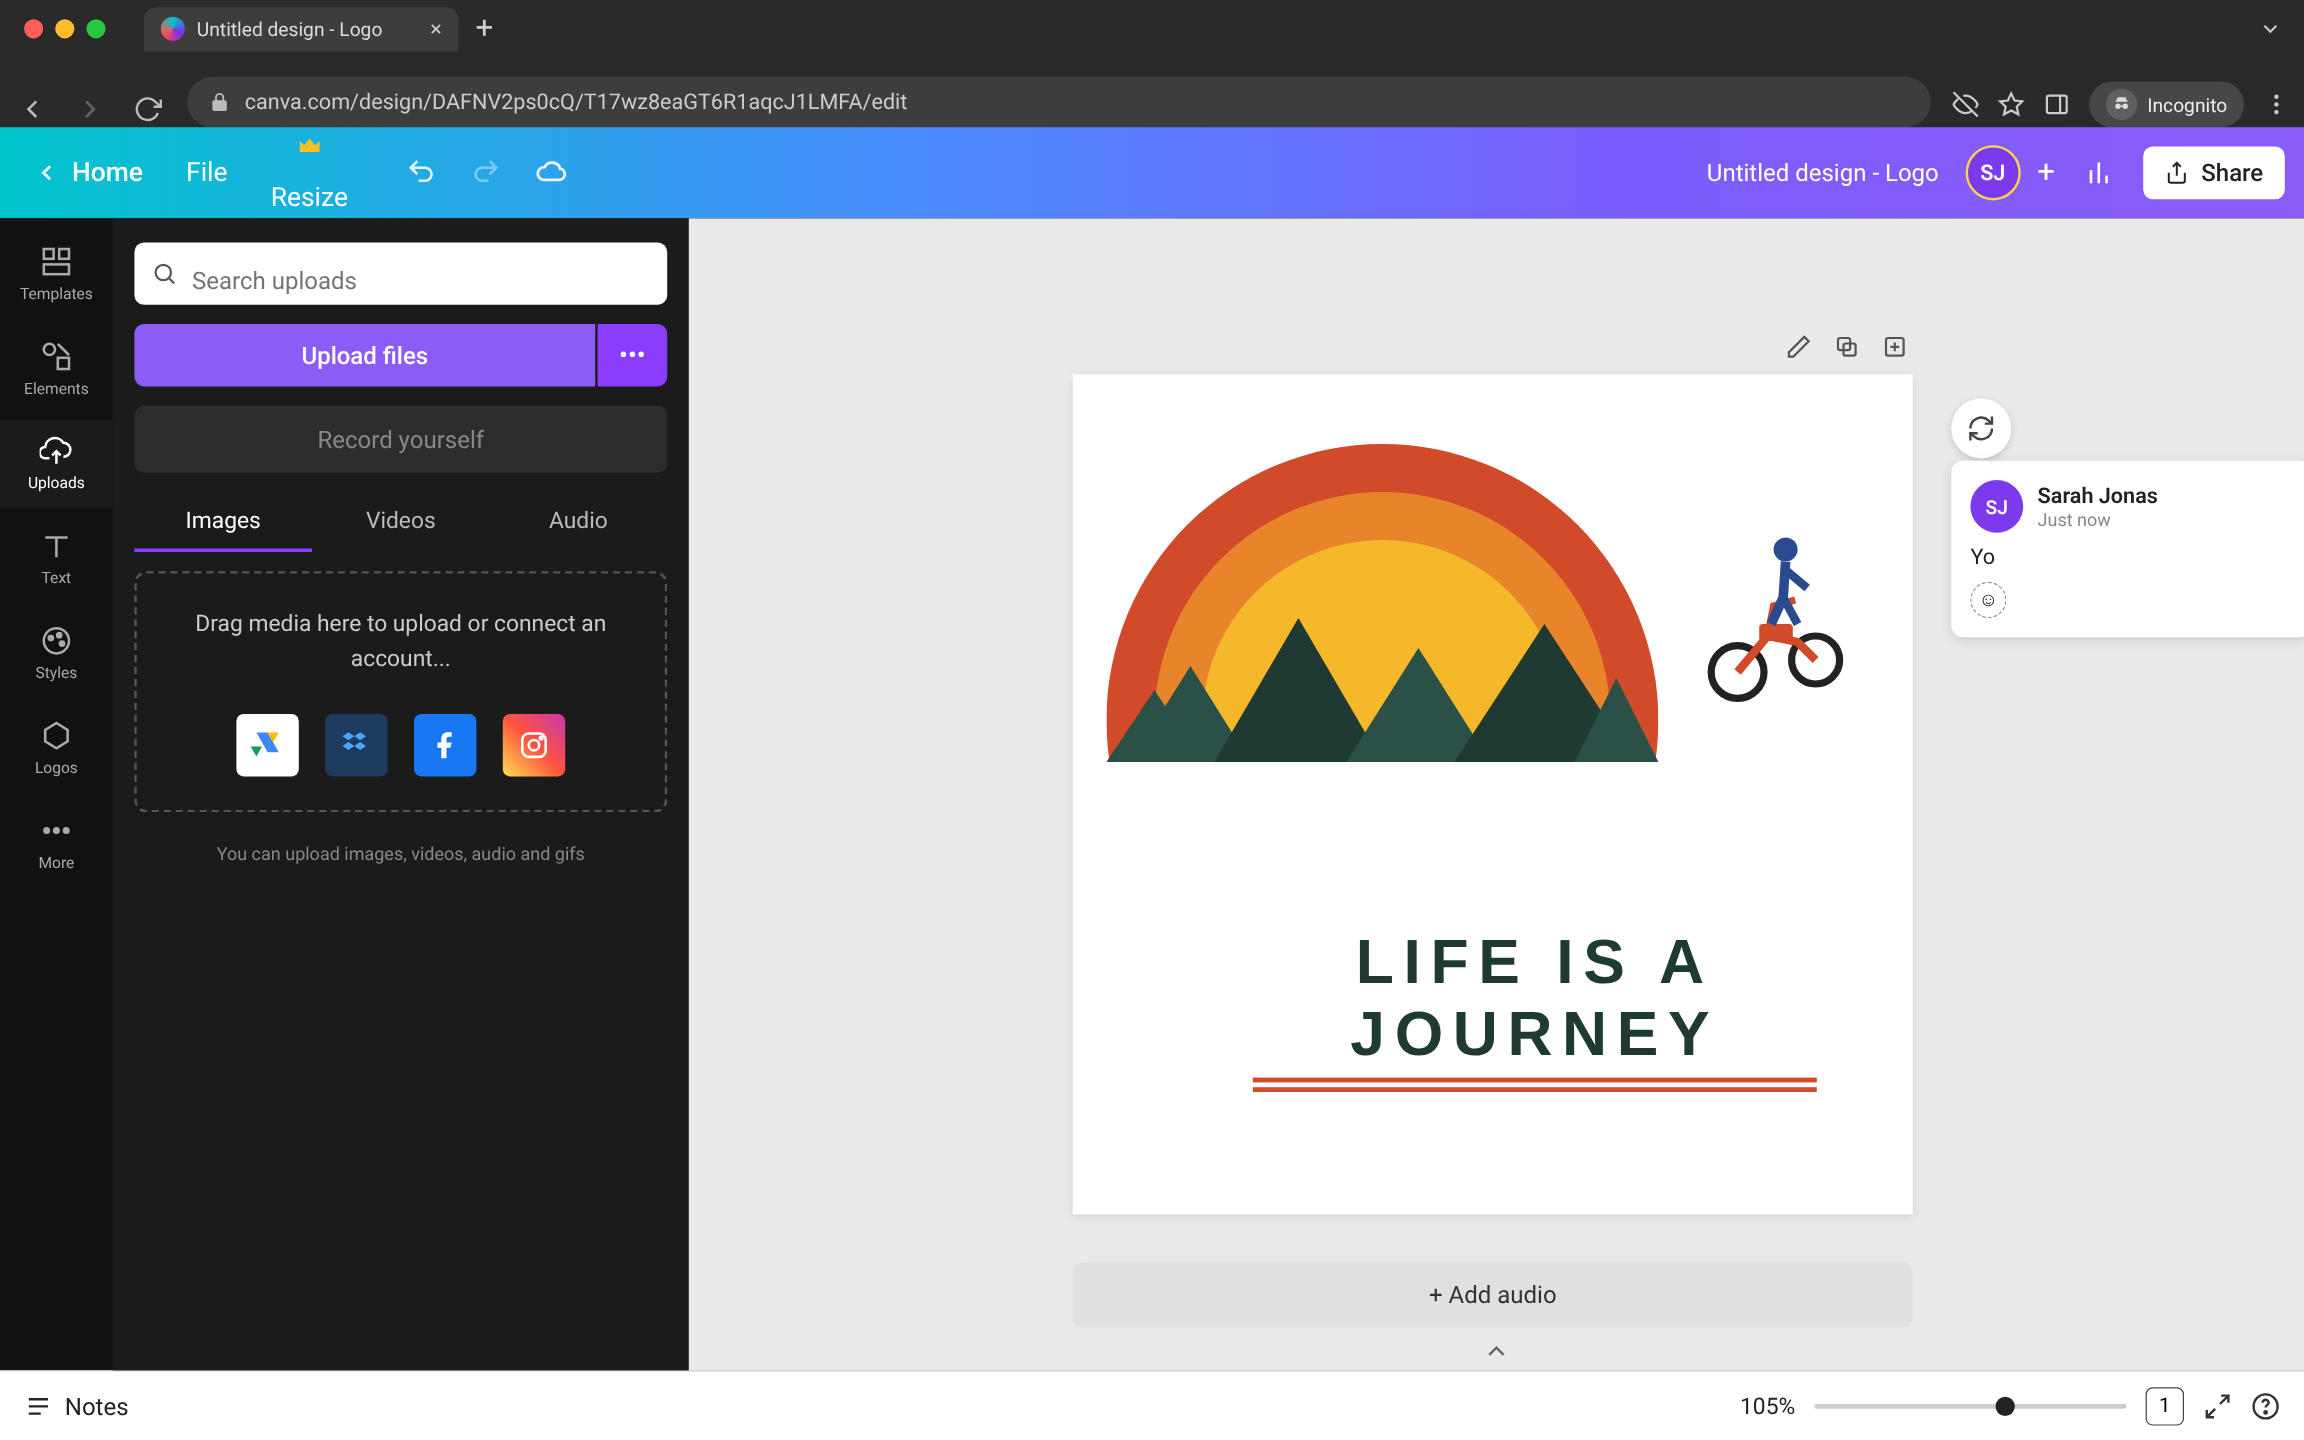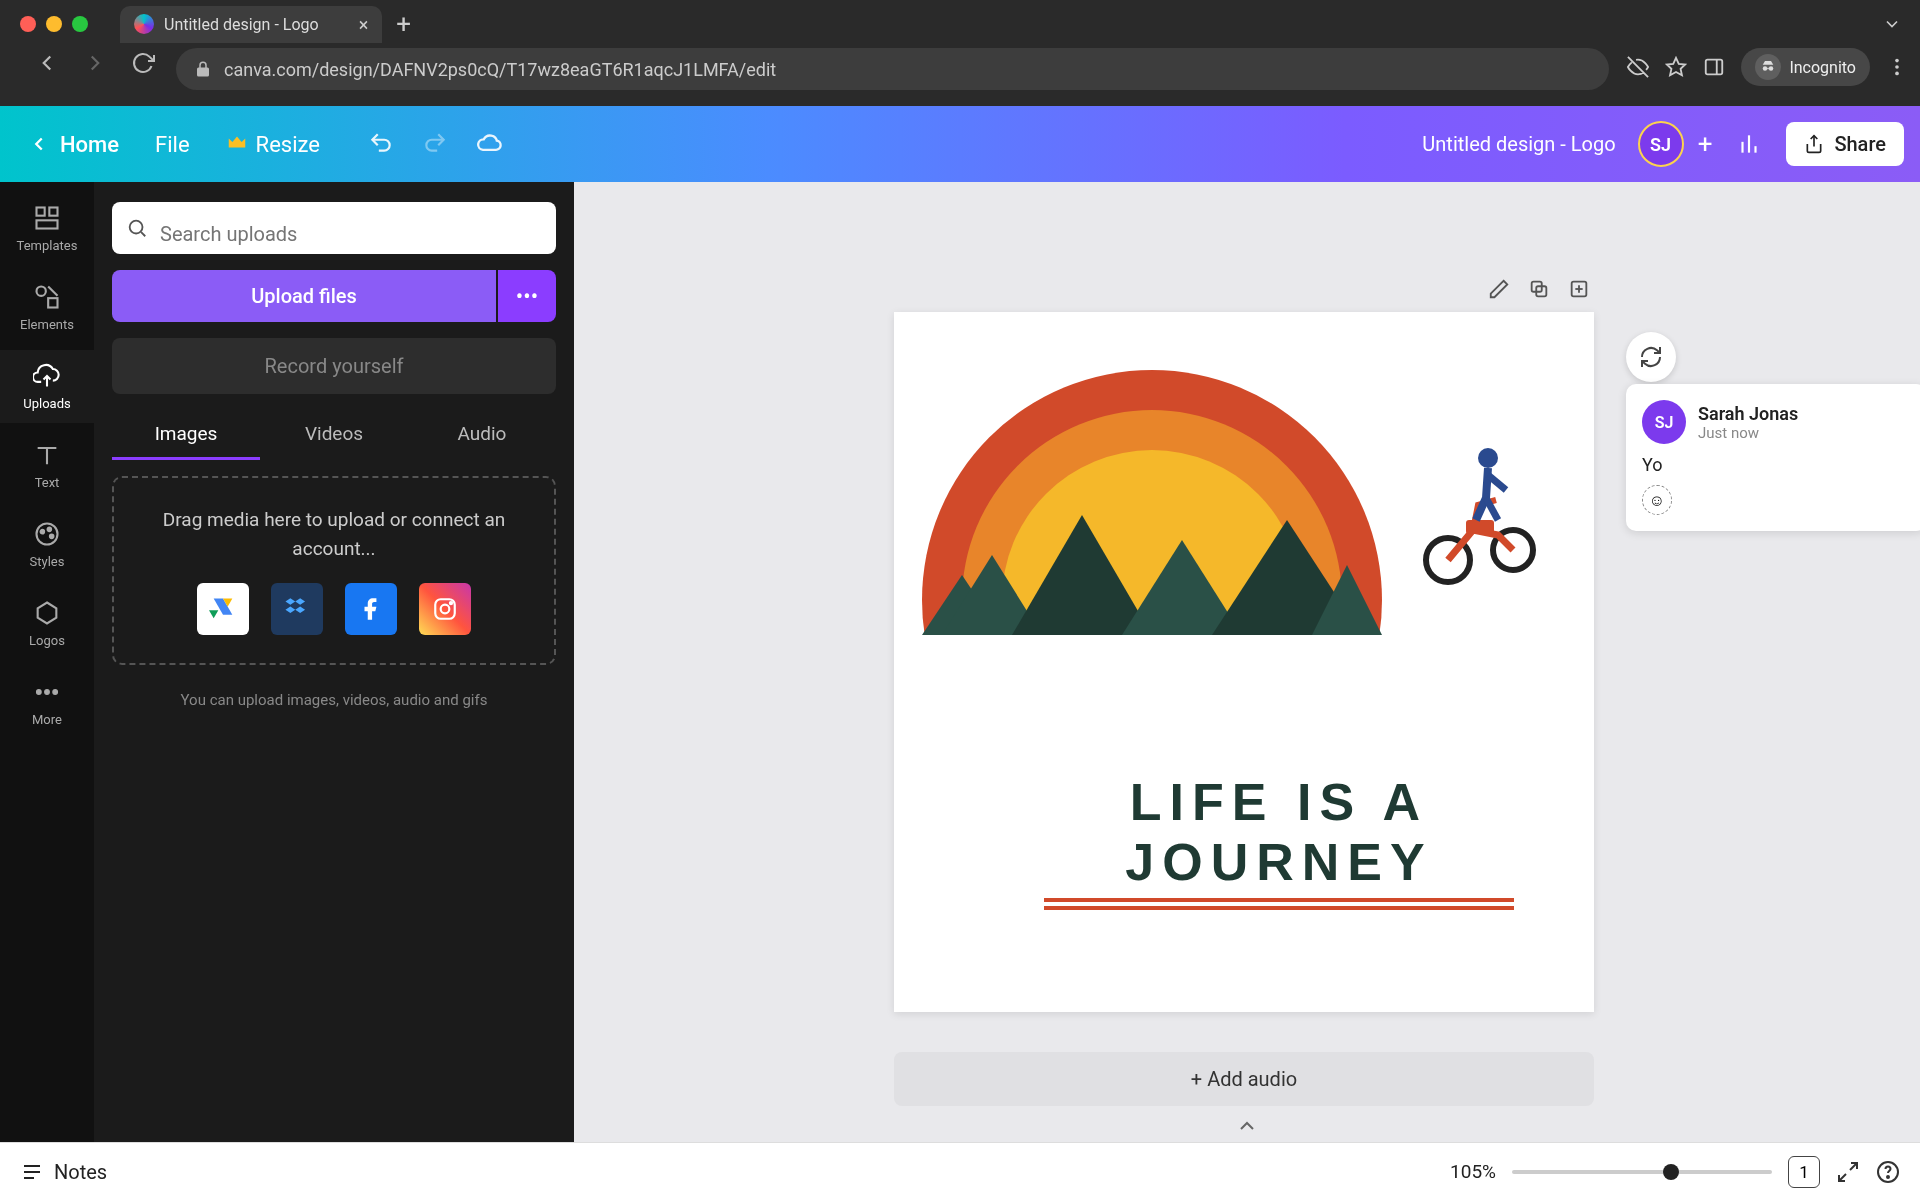--- a/index.html
+++ b/index.html
@@ -11,37 +11,37 @@
 .traffic-lights { display: flex; gap: 10px; padding: 0 12px; }
 .tl { width: 16px; height: 16px; border-radius: 50%; }
 .tl.red { background: #ff5f57; } .tl.yellow { background: #febc2e; } .tl.green { background: #28c840; }
 .tab { display: flex; align-items: center; gap: 10px; background: #3d3d3d; color: #ddd; padding: 8px 14px; border-radius: 10px 10px 0 0; margin-left: 20px; font-size: 16px; max-width: 300px; }
 .tab .favicon { width: 20px; height: 20px; border-radius: 50%; background: conic-gradient(#00c4cc, #7d2ae8, #ff5154, #00c4cc); }
 .tab .close { margin-left: 30px; color: #ccc; font-size: 18px; cursor: pointer; }
 .new-tab { color: #ccc; font-size: 26px; margin-left: 14px; cursor: pointer; }
 .tab-strip .spacer { flex: 1; }
 .chev-down { color: #ccc; margin-right: 10px; }
 
-.url-bar { display: flex; align-items: flex-start; height: 58px; padding: 0 12px; gap: 18px; margin-left: 20px; }
+.url-bar { display: flex; align-items: flex-end; height: 58px; padding: 0 12px; gap: 18px; }
 .nav-btn { color: #bbb; display: flex; align-items: center; justify-content: center; width: 30px; height: 30px; cursor: pointer; }
 .nav-btn.disabled { color: #666; }
 .url-field { flex: 1; background: #3d3d3d; border-radius: 24px; height: 42px; display: flex; align-items: center; padding: 0 18px; gap: 12px; color: #ccc; font-size: 18px; }
 .url-field .lock { color: #bbb; }
 .url-text { flex: 1; white-space: nowrap; overflow: hidden; }
 .right-icons { display: flex; align-items: center; gap: 16px; color: #ccc; }
 .incog-pill { display: flex; align-items: center; gap: 8px; background: #474747; border-radius: 20px; padding: 6px 14px; color: #eee; font-size: 16px; }
 .incog-icon { width: 26px; height: 26px; border-radius: 50%; background: #5f5f5f; display: flex; align-items: center; justify-content: center; }
 
 
 .app { position: absolute; top: 106px; left:0; right:0; bottom:0; display: flex; flex-direction: column; }
 .topbar { height: 76px; background: linear-gradient(90deg, #00c4cc 0%, #4b8cff 40%, #7b5cff 70%, #8b5cf6 100%); display: flex; align-items: center; padding: 0 16px; gap: 10px; }
 .home-btn { display: flex; align-items: center; gap: 6px; color: #fff; font-size: 22px; font-weight: 500; padding: 8px 12px; border-radius: 6px; cursor: pointer; }
 .home-btn .chev { margin-right: 4px; }
 .menu-btn { color: #fff; font-size: 22px; padding: 8px 14px; cursor: pointer; }
-.resize-btn { display: flex; align-items: flex-start; gap: 8px; color: #fff; font-size: 22px; padding: 8px 12px; cursor: pointer; }
+.resize-btn { display: flex; align-items: center; gap: 20px; color: #fff; font-size: 22px; padding: 8px 12px; cursor: pointer; flex-direction: column; }
 .crown { width: 22px; height: 22px; display: inline-block; }
 .topbar .tool-icons { display: flex; gap: 28px; margin-left: 26px; }
 .tool-icons .ti { color: #fff; opacity: .9; cursor: pointer; }
 .tool-icons .ti.disabled { opacity: .4; }
 .topbar .spacer { flex: 1; }
 .doc-title { color: #fff; font-size: 20px; margin-right: 12px; }
 .avatar-ring { width: 46px; height: 46px; border-radius: 50%; border: 2px solid #fcd34d; display: flex; align-items: center; justify-content: center; background: #7c3aed; color: #fff; font-weight: 600; font-size: 18px; cursor: pointer; }
 .plus-collab { color: #fff; font-size: 26px; margin-left: 4px; cursor: pointer; }
 .chart-btn { color: #fff; margin: 0 14px; cursor: pointer; }
 .share-btn { background: #fff; color: #222; border-radius: 8px; padding: 10px 18px; font-size: 20px; font-weight: 500; display: flex; align-items: center; gap: 10px; cursor: pointer; }
@@ -57,21 +57,21 @@
 .search-box { background: #fff; border-radius: 8px; height: 52px; display: flex; align-items: center; padding: 0 14px; gap: 12px; }
 .search-box input { border: none; outline: none; font-size: 20px; flex: 1; background: transparent; color: #333; margin-top: 12px; }
 .upload-row { display: flex; gap: 2px; }
 .upload-btn { flex: 1; background: #8b5cf6; color: #fff; font-size: 20px; font-weight: 500; border: none; border-radius: 8px 0 0 8px; height: 52px; cursor: pointer; }
 .upload-more { width: 58px; background: #8b3dff; color: #fff; border-radius: 0 8px 8px 0; display: flex; align-items: center; justify-content: center; font-size: 22px; cursor: pointer; }
 .record-btn { background: #2d2d2d; color: #888; font-size: 20px; border: none; border-radius: 8px; height: 56px; cursor: pointer; }
 .tabs { display: flex; }
 .tab-item { flex: 1; text-align: center; color: #bbb; font-size: 19px; padding: 12px 0; cursor: pointer; border-bottom: 2px solid transparent; }
 .tab-item.active { color: #fff; border-bottom: 3px solid #8b3dff; }
 .drop-zone { border: 2px dashed #555; border-radius: 10px; padding: 28px 20px; text-align: center; }
-.drop-zone p { color: #ccc; font-size: 19px; line-height: 1.5; margin-bottom: 20px; }
+.drop-zone p { color: #ccc; font-size: 19px; line-height: 1.5; margin-bottom: 32px; }
 .conn-row { display: flex; justify-content: center; gap: 22px; }
 .conn { width: 52px; height: 52px; border-radius: 6px; display: flex; align-items: center; justify-content: center; font-size: 26px; cursor: pointer; }
 .conn.gdrive { background: #fff; }
 .conn.dropbox { background: #1f3a5f; color: #4aa7ff; }
 .conn.fb { background: #1877f2; color: #fff; }
 .conn.ig { background: linear-gradient(45deg,#fd5,#ff543e,#c837ab); color:#fff; }
 .hint { color: #888; font-size: 15px; text-align: center; margin-top: 10px; }
 
 .collapse-handle { position: absolute; right: -18px; top: 480px; width: 22px; height: 90px; background: #1b1b1b; border-radius: 0 12px 12px 0; display: flex; align-items: center; justify-content: center; color: #888; cursor: pointer; }
 

